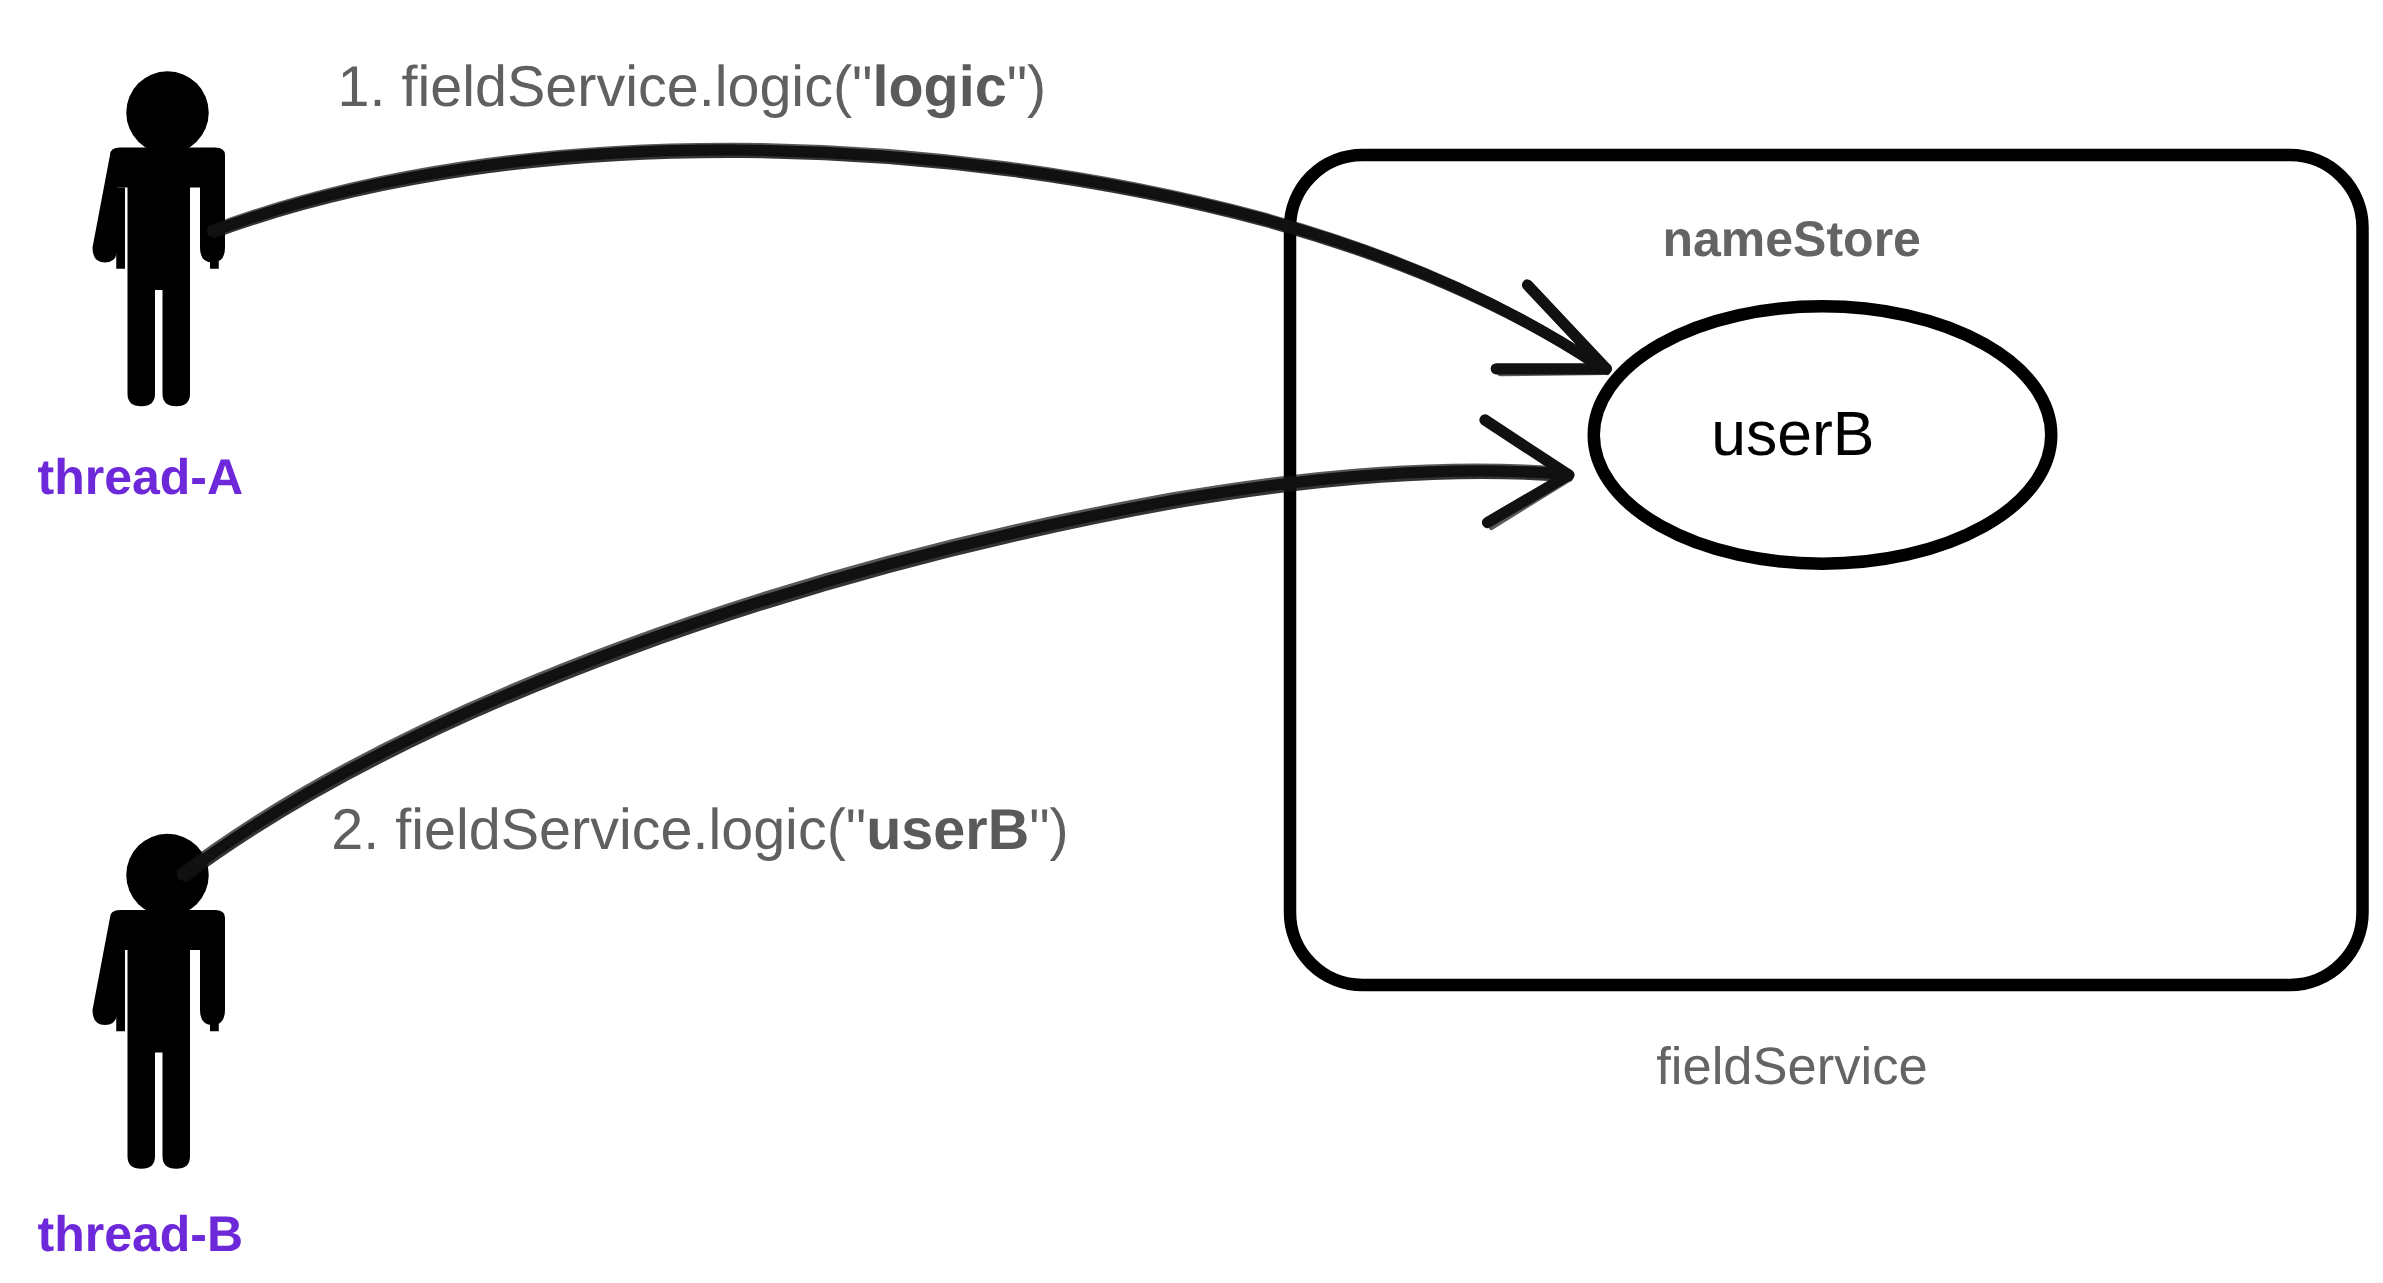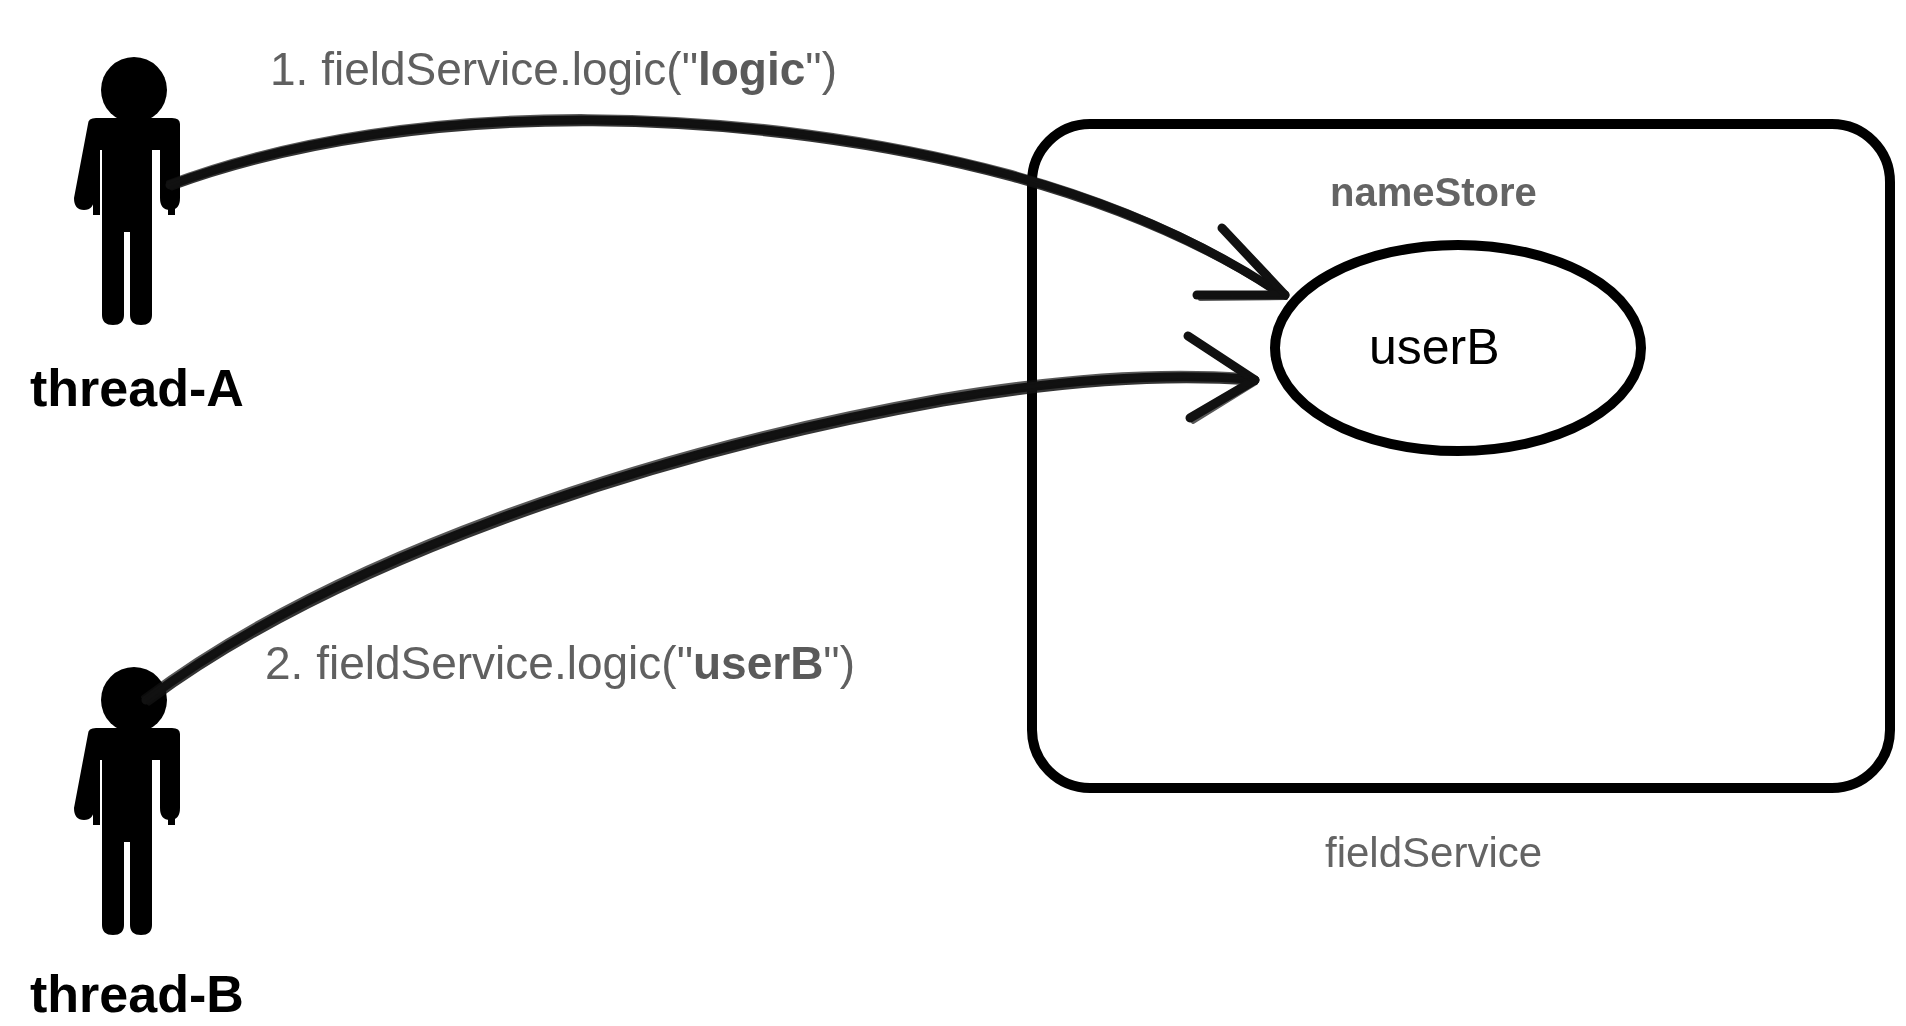--- a/index.html
+++ b/index.html
@@ -33,23 +33,23 @@
   .call-label {
     font-size: 46px;
     font-weight: 400;
     letter-spacing: 0px;
   }
   .call-label .arg {
     font-weight: 700;
     color: #5a5a5a;
   }
   .thread-label {
-    font-size: 52px;
+    font-size: 40px;
     font-weight: 700;
-    color: #000000;
+    color: #6d28d9;
   }
   .store-label {
     font-size: 40px;
     font-weight: 700;
     color: #646464;
   }
   .service-label {
     font-size: 42px;
     font-weight: 400;
     color: #646464;

